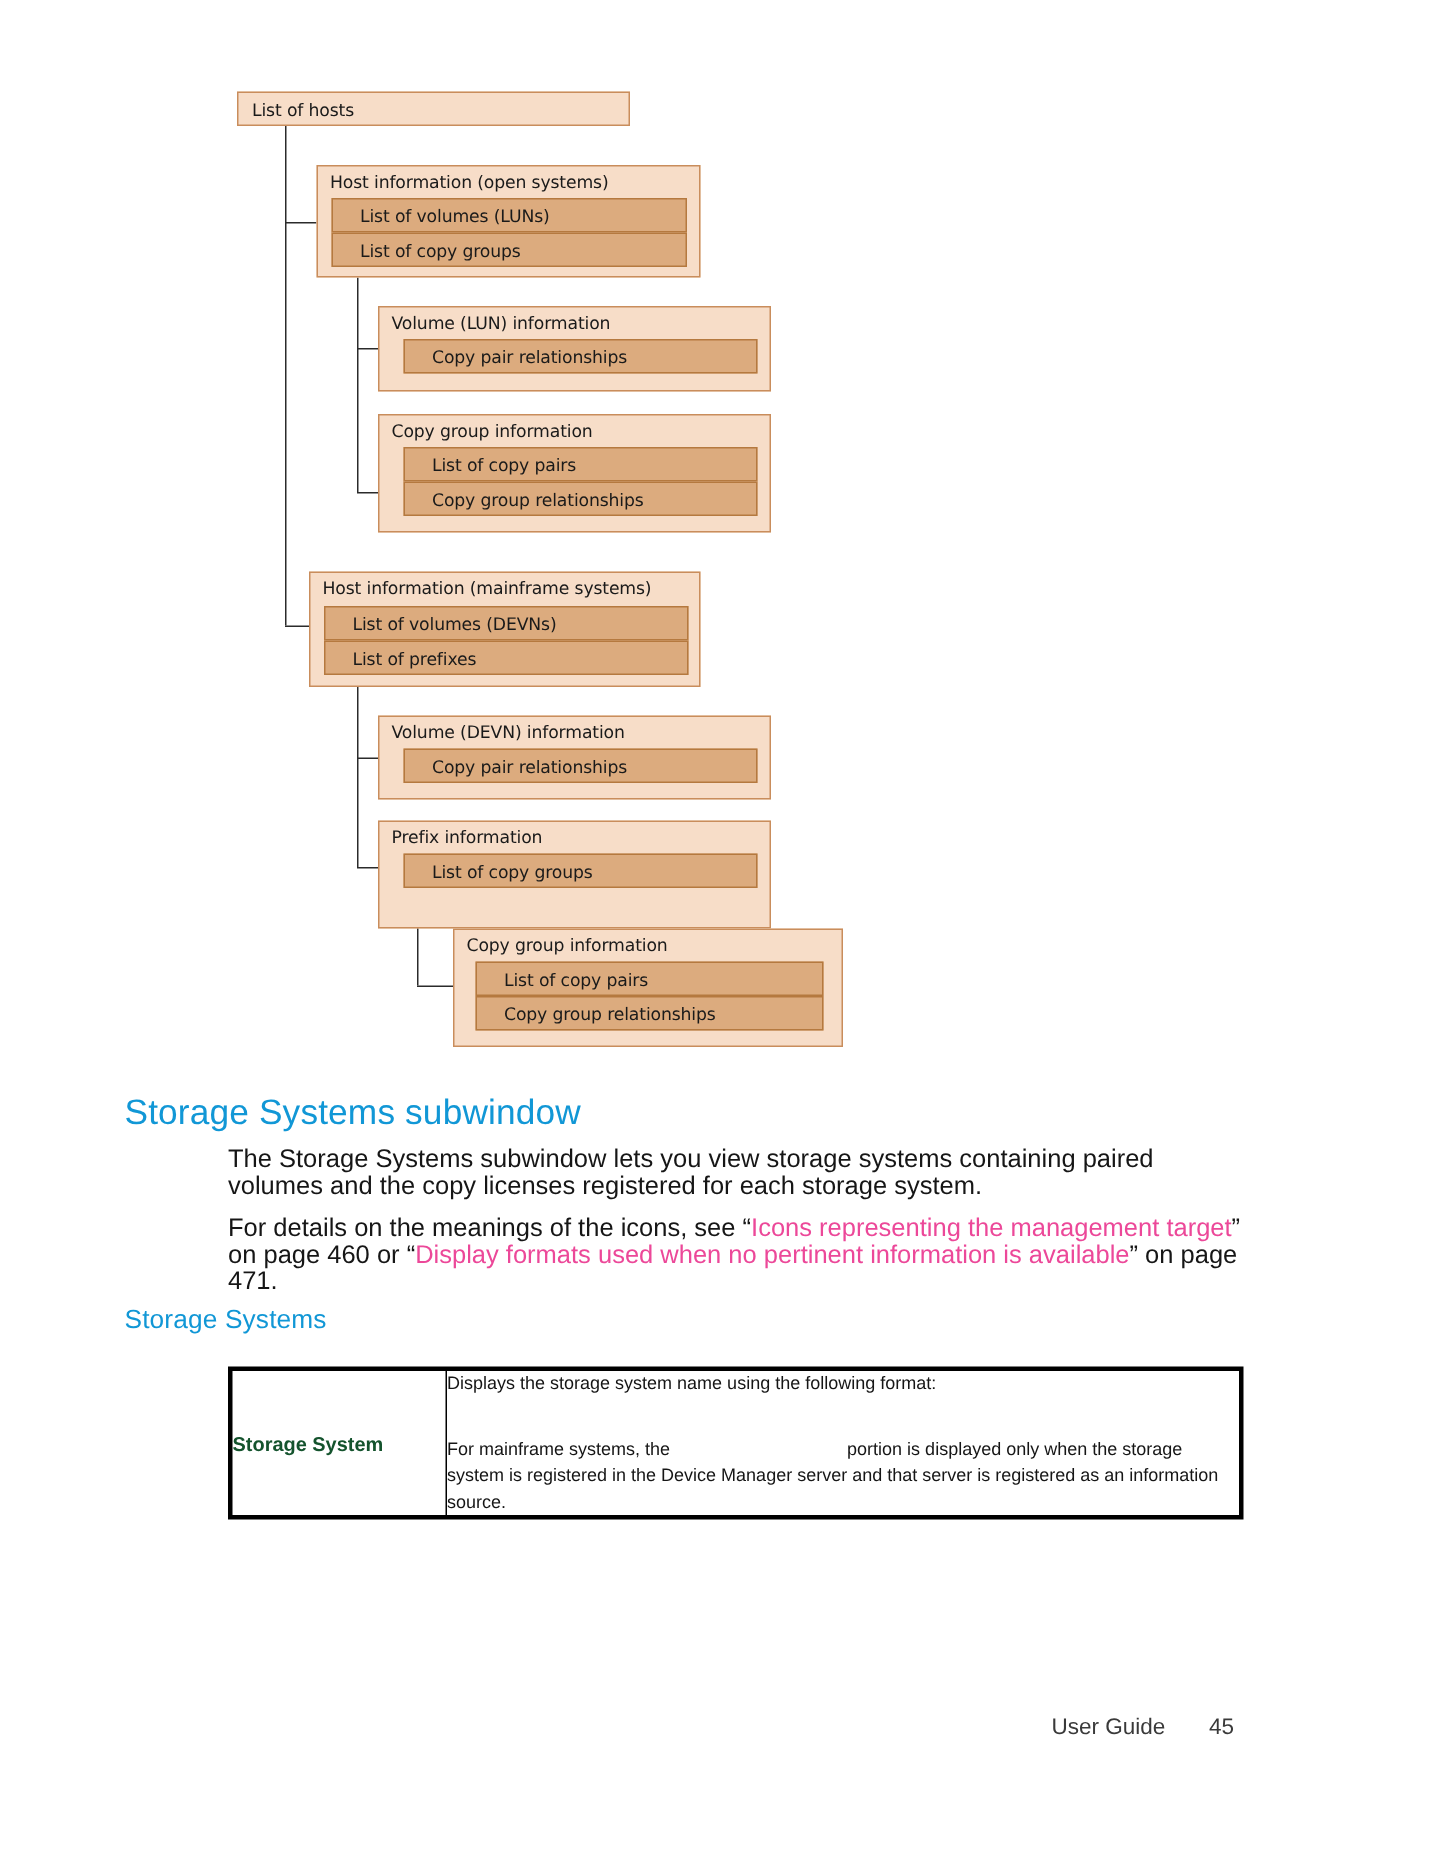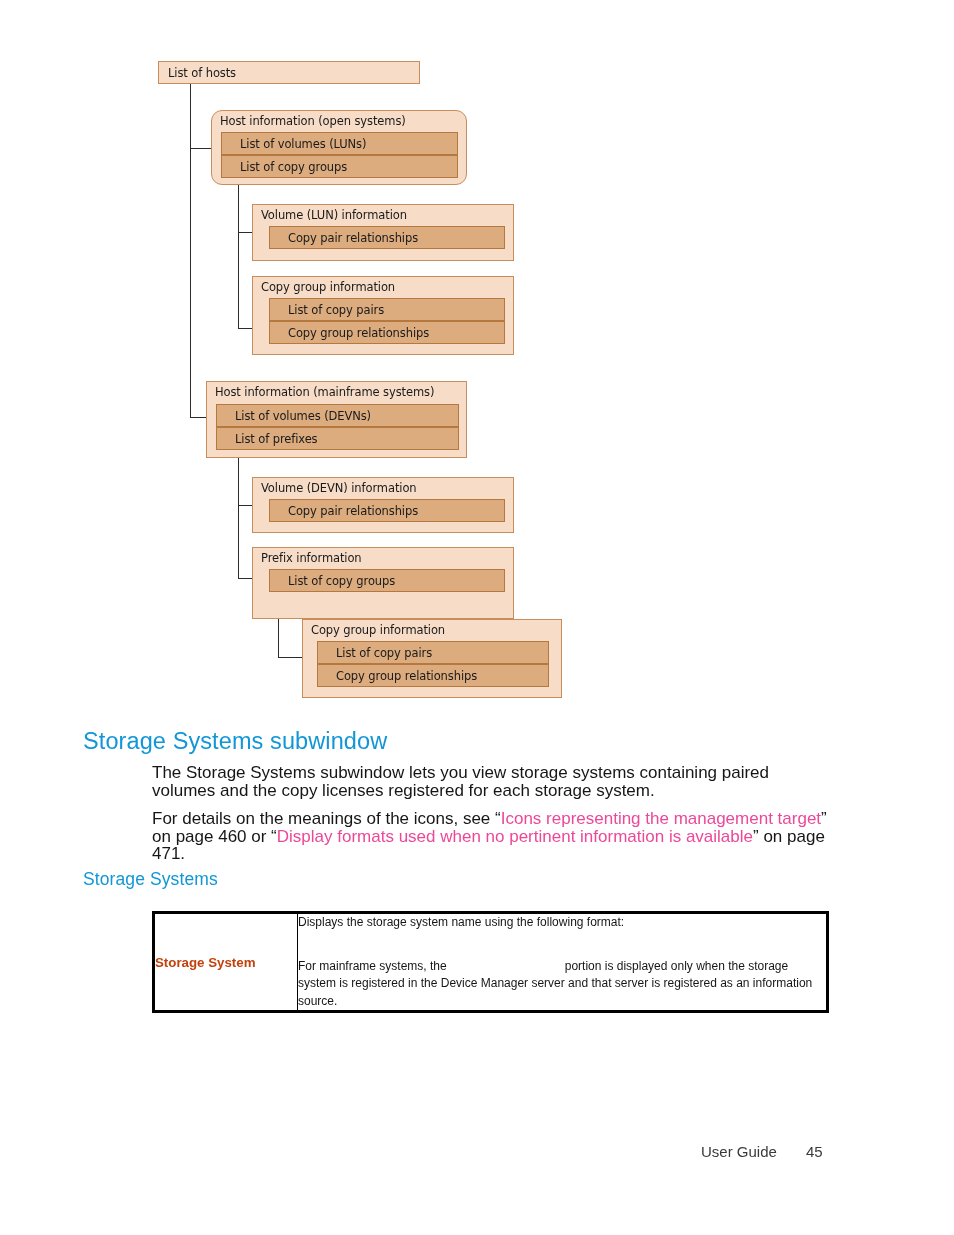--- a/index.html
+++ b/index.html
@@ -130,21 +130,21 @@
   #tbl td {
     vertical-align: middle;
     padding: 0;
   }
   .cell-label {
     width: 142px;
     border-right: 1px solid #000000;
     padding: 8px 0 8px 9px;
     font-size: 13.3px;
     font-weight: bold;
-    color: #c2410c;
+    color: #14532d;
     font-family: "Liberation Sans", sans-serif;
   }
   .cell-desc {
     padding: 10px 10px 10px 10px;
     font-size: 12px;
     line-height: 17.6px;
     color: #161616;
     font-family: Liberation Sans, sans-serif;
   }
   .desc-gap-line {
@@ -187,21 +187,21 @@
 
   <div class="conn conn-v" style="left:238px; top:458px; height:120px;"></div>
   <div class="conn conn-h" style="left:238px; top:505px; width:18px;"></div>
   <div class="conn conn-h" style="left:238px; top:578px; width:18px;"></div>
 
   <div class="conn conn-v" style="left:278px; top:600px; height:57px;"></div>
   <div class="conn conn-h" style="left:278px; top:657px; width:24px;"></div>
 
   <div class="simplebox" style="left:158px; top:61px; width:262px; height:23px;">List of hosts</div>
 
-  <div class="dbox" style="left:211px; top:110px; width:256px; height:75px;border-radius:11px;">
+  <div class="dbox" style="left:211px; top:110px; width:256px; height:75px;">
     <div class="dbox-title">Host information (open systems)</div>
     <div class="drow" style="left:9px; top:21px; width:237px; height:23px;">List of volumes (LUNs)</div>
     <div class="drow" style="left:9px; top:44px; width:237px; height:23px;">List of copy groups</div>
   </div>
 
   <div class="dbox" style="left:252px; top:204px; width:262px; height:57px;">
     <div class="dbox-title">Volume (LUN) information</div>
     <div class="drow" style="left:16px; top:21px; width:236px; height:23px;">Copy pair relationships</div>
   </div>
 

